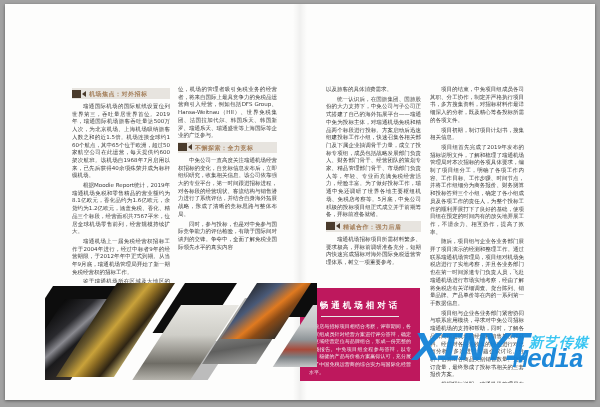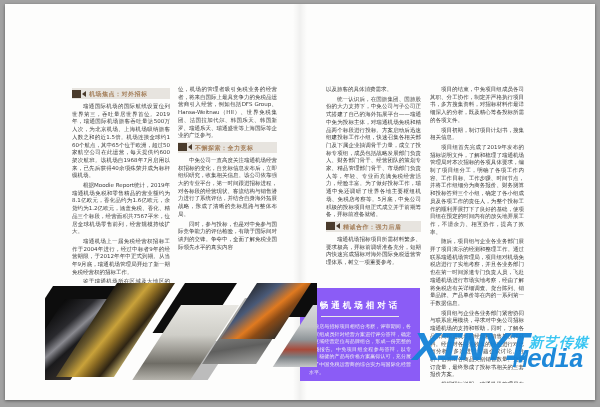--- a/index.html
+++ b/index.html
@@ -49,21 +49,21 @@
   .gwedge{background:#bcbcbc;}
   .ph-kiosk{background:linear-gradient(115deg,#0a0a0a 0%,#2a2a2e 32%,#8a8a90 48%,#1a1a1c 63%,#3c3530 100%);}
   .ph-counter{background:linear-gradient(100deg,#1c1810 0%,#6b5a2e 25%,#c9a23a 45%,#8a6a22 60%,#2e2414 80%,#c4b06a 100%);}
   .ph-terminal{background:linear-gradient(180deg,#e8e7e2 0%,#cfcec8 40%,#9a9891 62%,#6f6d66 78%,#b5b3ac 100%);}
   .ph-hall{background:linear-gradient(170deg,#b9b9b7 0%,#8d8d8b 40%,#5f5f5e 72%,#9e9e9c 100%);}
   .ph-equip{background:linear-gradient(120deg,#2b2f38 0%,#4a5a78 28%,#e07a20 55%,#8a4a16 72%,#35302a 100%);}
   .ph-pano{background:linear-gradient(180deg,#d8dadb 0%,#c2c5c6 35%,#8f9598 56%,#a84a3a 72%,#7a7f82 84%,#c7c9ca 100%);}
   
   .callout{
     position:absolute;left:295px;top:284px;width:120px;height:93px;
-    background:#8b5cf6;z-index:2;overflow:hidden;
+    background:#be185d;z-index:2;overflow:hidden;
   }
   .callout-title{
     margin-top:12px;text-align:center;font-size:8.5px;font-weight:bold;
     color:#ffffff;letter-spacing:3px;
   }
   .callout-rule{width:78px;height:1px;background:#e9e9e9;margin:4px auto 6px auto;}
   .callout-body{
     padding:0 9px;font-size:5px;line-height:7.6px;color:#f1f1f1;
     text-align:justify;word-break:break-all;
   }

